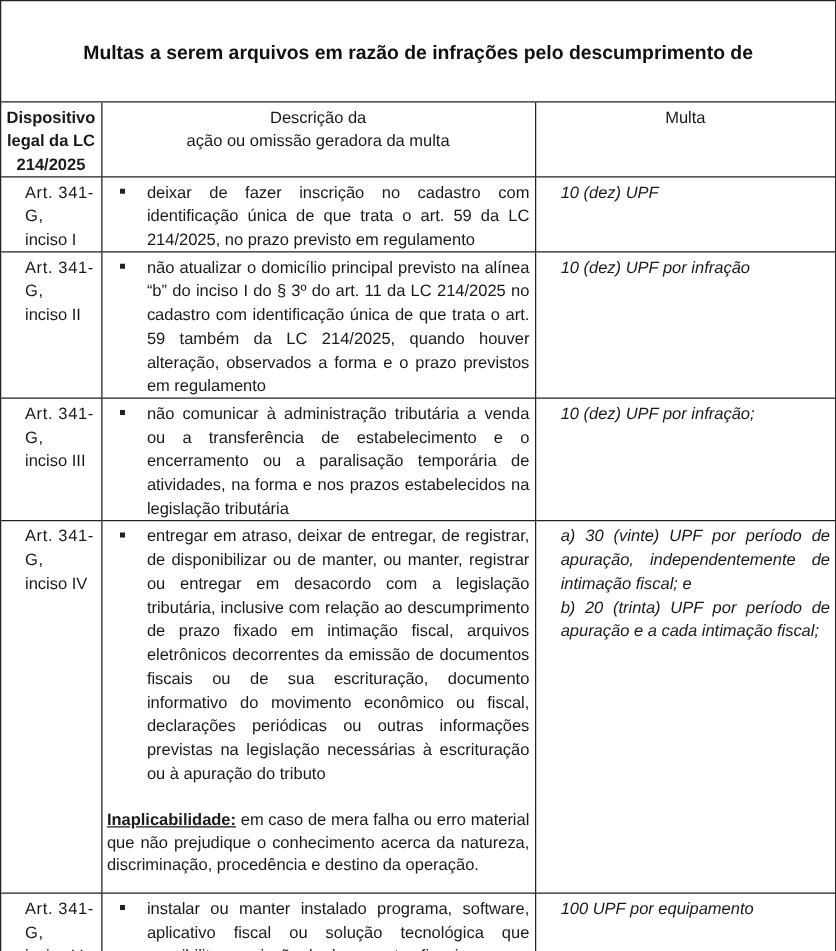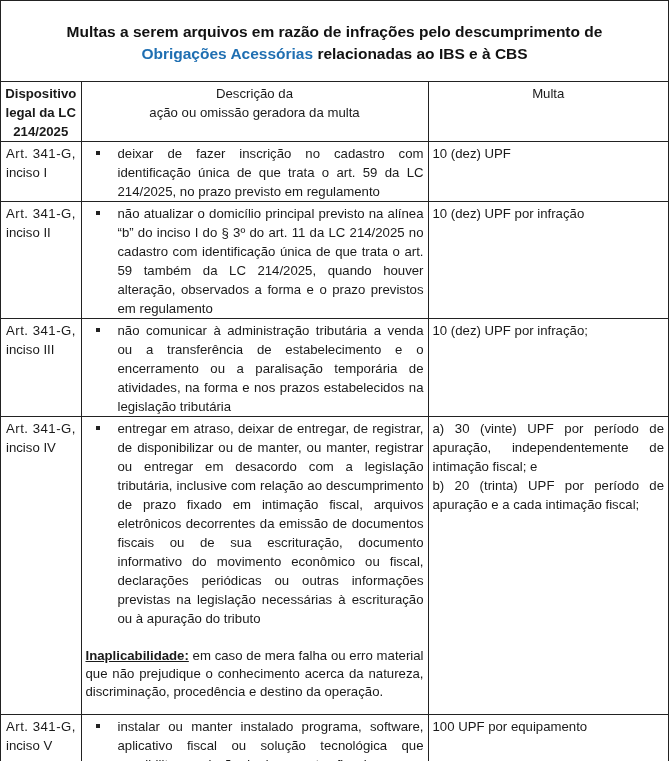--- a/index.html
+++ b/index.html
@@ -60,21 +60,21 @@
       font-size: 13.2px;
       text-align: center;
       padding: 2px 2px 0 2px;
     }
     th.h-desc, th.h-multa { font-weight: normal; }
     th.h-disp { font-weight: bold; }
     col.c1 { width: 80px; }
     col.c2 { width: 347px; }
     col.c3 { width: 240px; }
     .disp {
-      padding-left: 5px;
+      padding-left: 19px;
     }
     .disp .l1 { letter-spacing: 0.5px; }
     .desc {
       position: relative;
       padding-left: 36px;
       padding-right: 4px;
       text-align: justify;
       text-align-last: left;
       margin-top: 44px;
     }
@@ -93,39 +93,39 @@
       margin-top: 19px;
       padding-bottom: 2px;
       font-size: 13.2px;
       line-height: 18px;
     }
     .inapl .lbl {
       font-weight: bold;
       text-decoration: underline;
     }
     .multa {
-      padding-left: 4px;
+      padding-left: 20px;
       text-align: justify;
       text-align-last: left;
+      font-style: italic;
     }
     .multa .ml { display: block; }
     tr.r1 td { height: 55px; }
     tr.r2 td { height: 112px; }
     tr.r3 td { height: 94px; }
     tr.r4 td { height: 295px; }
     tr.r5 td { height: 56px; }
     tr.rh th { height: 55px; }
   </style>
 </head>
 <body>
 
 <div class="sheet">
   <div class="title-box">
     <div>Multas a serem arquivos em razão de infrações pelo descumprimento de</div>
-    <div><span class="accent">Obrigações Acessórias</span><span> relacionadas ao IBS e à CBS</span></div>
   </div>
 
   <table>
     <colgroup>
       <col class="c1">
         <col class="c2">
         <col class="c3">
     </colgroup>
     <tbody>
         <tr class="rh">

